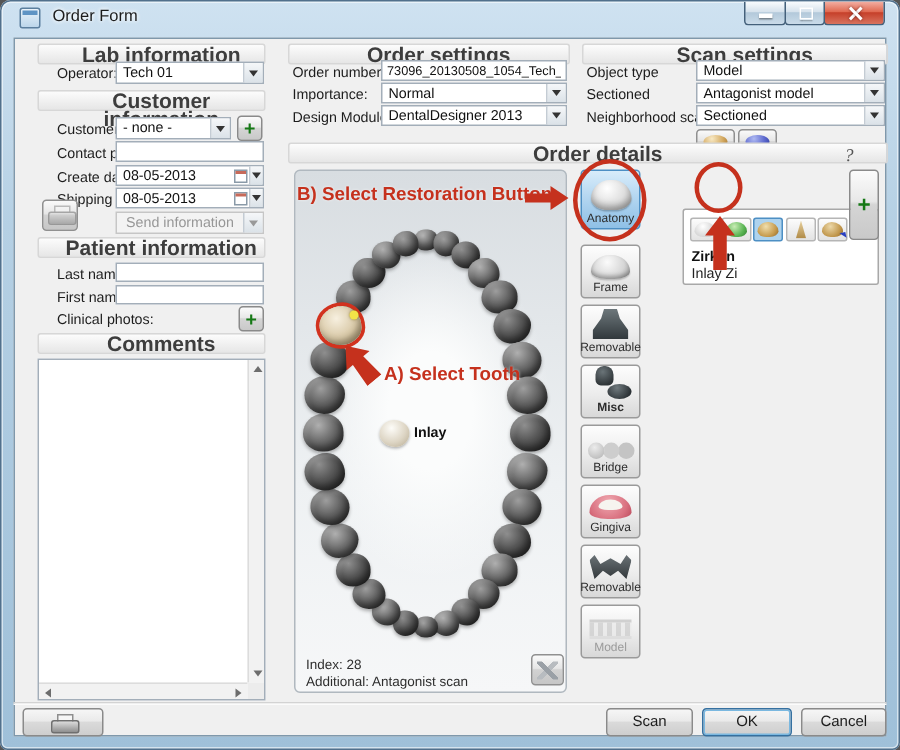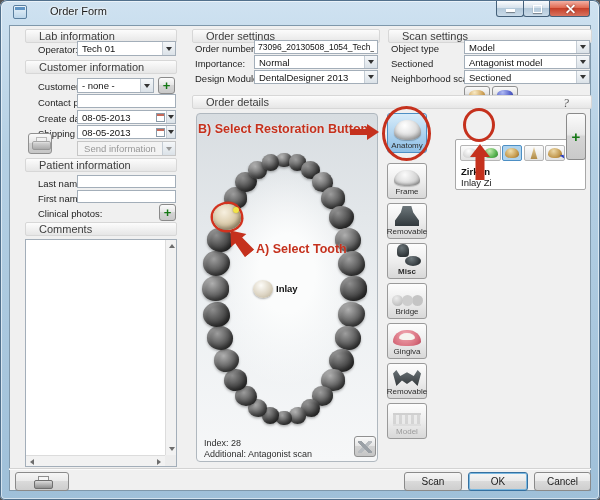--- a/index.html
+++ b/index.html
@@ -7,36 +7,36 @@
   #win{position:relative;width:600px;height:500px;margin:0 auto;
        background:linear-gradient(180deg,#cfe2f1 0%,#b5d0e4 30%,#9fc0d9 100%);
        border-radius:7px 7px 5px 5px;
        box-shadow:inset 0 0 0 1px #51708c, inset 0 0 0 2px rgba(255,255,255,.55);
        overflow:hidden;}
   .abs{position:absolute;}
   
   #titlebar{position:absolute;left:0;top:0;width:100%;height:24px;}
   #title-icon{position:absolute;left:13px;top:5px;width:14px;height:14px;background:linear-gradient(#eaf3fa,#bcd6ea);border:1px solid #5b7f9e;border-radius:2px;}
   #title-icon::before{content:'';position:absolute;left:1px;top:1px;right:1px;height:3px;background:#5f94c4;}
-  #title-text{position:absolute;left:50px;top:5px;font-size:11px;color:#1c1c1c;text-shadow:0 0 3px #fff,0 0 3px #fff;}
+  #title-text{position:absolute;left:35px;top:5px;font-size:11px;color:#1c1c1c;text-shadow:0 0 3px #fff,0 0 3px #fff;}
   .winbtns{position:absolute;right:10px;top:1px;display:flex;}
   .wbtn{height:16px;border:1px solid #44607a;border-top:none;border-radius:0 0 3px 3px;margin-left:-1px;position:relative;
         background:linear-gradient(#fafcfe,#d6e2ec 45%,#b3c9da 50%,#cadbe9);cursor:default;}
   .wbtn.min{width:28px;} .wbtn.max{width:27px;} 
   .wbtn.close{width:41px;background:linear-gradient(#f3b0a4,#e06a52 45%,#c6402a 50%,#d8735f);}
   .glyph-min{position:absolute;left:9px;bottom:4px;width:9px;height:3px;background:#fff;box-shadow:0 1px 1px rgba(0,0,0,.4);}
   .glyph-max{position:absolute;left:9px;top:4px;width:9px;height:8px;border:1.5px solid #fff;box-shadow:0 1px 1px rgba(0,0,0,.35);}
   .glyph-x{position:absolute;left:50%;top:50%;width:11px;height:11px;transform:translate(-50%,-50%);}
   .glyph-x::before,.glyph-x::after{content:'';position:absolute;left:5px;top:0;width:2px;height:11px;background:#fff;box-shadow:0 0 2px rgba(60,0,0,.6);}
   .glyph-x::before{transform:rotate(45deg);} .glyph-x::after{transform:rotate(-45deg);}
   
   #client{position:absolute;left:9px;top:25px;width:582px;height:466px;background:#f0f0f0;border:1px solid #7f98ab;}
   
   .ghead{position:absolute;height:14px;background:linear-gradient(#fcfcfc,#e6e6e6);border:1px solid #d7d7d7;border-radius:2px;
-         font-size:11px;font-weight:normal;color:#3d3d3d;line-height:12px;padding-left:13px;}
+         font-size:14px;font-weight:bold;color:#3d3d3d;line-height:12px;padding-left:13px;text-align:center;}
   .lbl{position:absolute;font-size:9.5px;color:#1d1d1d;white-space:nowrap;}
   .field,.selectbox{position:absolute;background:#fff;border:1px solid #a3aeb9;font-size:9.5px;color:#111;}
   input.field{padding:0 3px;outline:none;}
   .selectbox{display:flex;align-items:center;cursor:default;}
   .selectbox .sval{flex:1;padding:0 4px;overflow:hidden;white-space:nowrap;}
   .darr{width:13px;align-self:stretch;border-left:1px solid #c4ccd4;background:linear-gradient(#f5f7f9,#dbe2e8);display:flex;align-items:center;justify-content:center;}
   .darr::after{content:'';width:0;height:0;border-left:3px solid transparent;border-right:3px solid transparent;border-top:4px solid #333;}
   .selectbox.disabled{background:#f3f3f3;color:#979797;border-color:#c6c6c6;}
   .selectbox.disabled .darr::after{border-top-color:#999;}
   .cal{width:9px;height:9px;background:#fff;border:1px solid #8a9aa8;margin-right:1px;}

